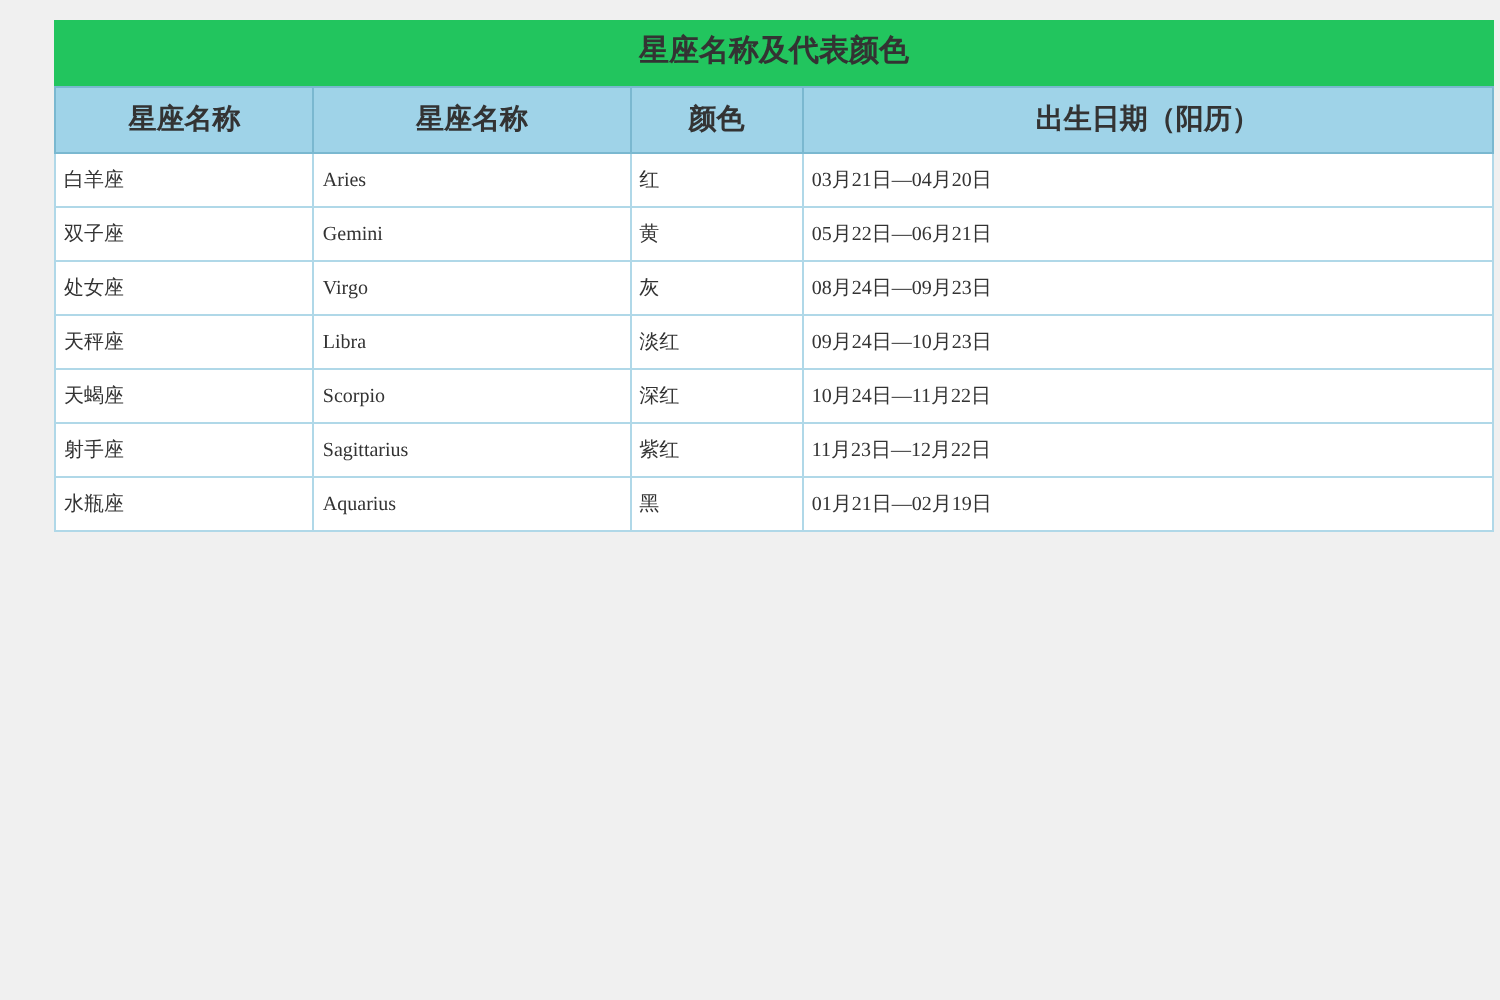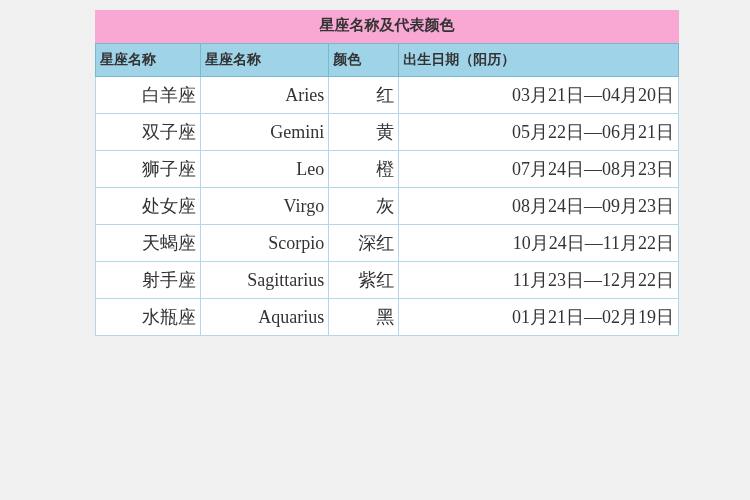--- a/index.html
+++ b/index.html
@@ -9,55 +9,55 @@
       background: #f0f0f0;
       display: flex;
       justify-content: center;
       align-items: flex-start;
       padding-top: 10px;
       font-family: "SimSun", "宋体", serif;
       font-size: 14px;
       overflow: hidden;
     }
     .container {
-      width: 584px;
-      background: #f9a8d4;
+      width: 720px;
+      background: #22c55e;
       margin-left: 24px;
     }
     .page-title {
       text-align: center;
       font-size: 15px;
       color: #333;
       padding: 6px 0 8px 0;
       font-weight: bold;
     }
     table {
       width: 100%;
       border-collapse: collapse;
     }
     thead tr {
       background-color: #9fd3e8;
     }
     thead th {
       border: 1px solid #7ab8d0;
-      padding: 7px 4px;
-      text-align: left;
+      padding: 7px 20px;
+      text-align: center;
       font-weight: bold;
       color: #333;
       font-size: 14px;
     }
     tbody tr {
       background-color: #fff;
     }
     tbody td {
       border: 1px solid #b0d8e8;
       padding: 6px 4px;
-      text-align: right;
+      text-align: left;
       color: #333;
-      font-size: 18px;
+      font-size: 10px;
     }
     .col-name { width: 18%; }
     .col-en   { width: 22%; }
     .col-color{ width: 12%; }
     .col-date { width: 48%; }
   </style>
 </head>
 <body>
 
 <div class="container">
@@ -78,30 +78,30 @@
           <td>红</td>
           <td>03月21日—04月20日</td>
         </tr>
         <tr>
           <td>双子座</td>
           <td>Gemini</td>
           <td>黄</td>
           <td>05月22日—06月21日</td>
         </tr>
         <tr>
-          <td>狮子座</td>
-          <td>Leo</td>
-          <td>橙</td>
-          <td>07月24日—08月23日</td>
-        </tr>
-        <tr>
           <td>处女座</td>
           <td>Virgo</td>
           <td>灰</td>
           <td>08月24日—09月23日</td>
+        </tr>
+        <tr>
+          <td>天秤座</td>
+          <td>Libra</td>
+          <td>淡红</td>
+          <td>09月24日—10月23日</td>
         </tr>
         <tr>
           <td>天蝎座</td>
           <td>Scorpio</td>
           <td>深红</td>
           <td>10月24日—11月22日</td>
         </tr>
         <tr>
           <td>射手座</td>
           <td>Sagittarius</td>

